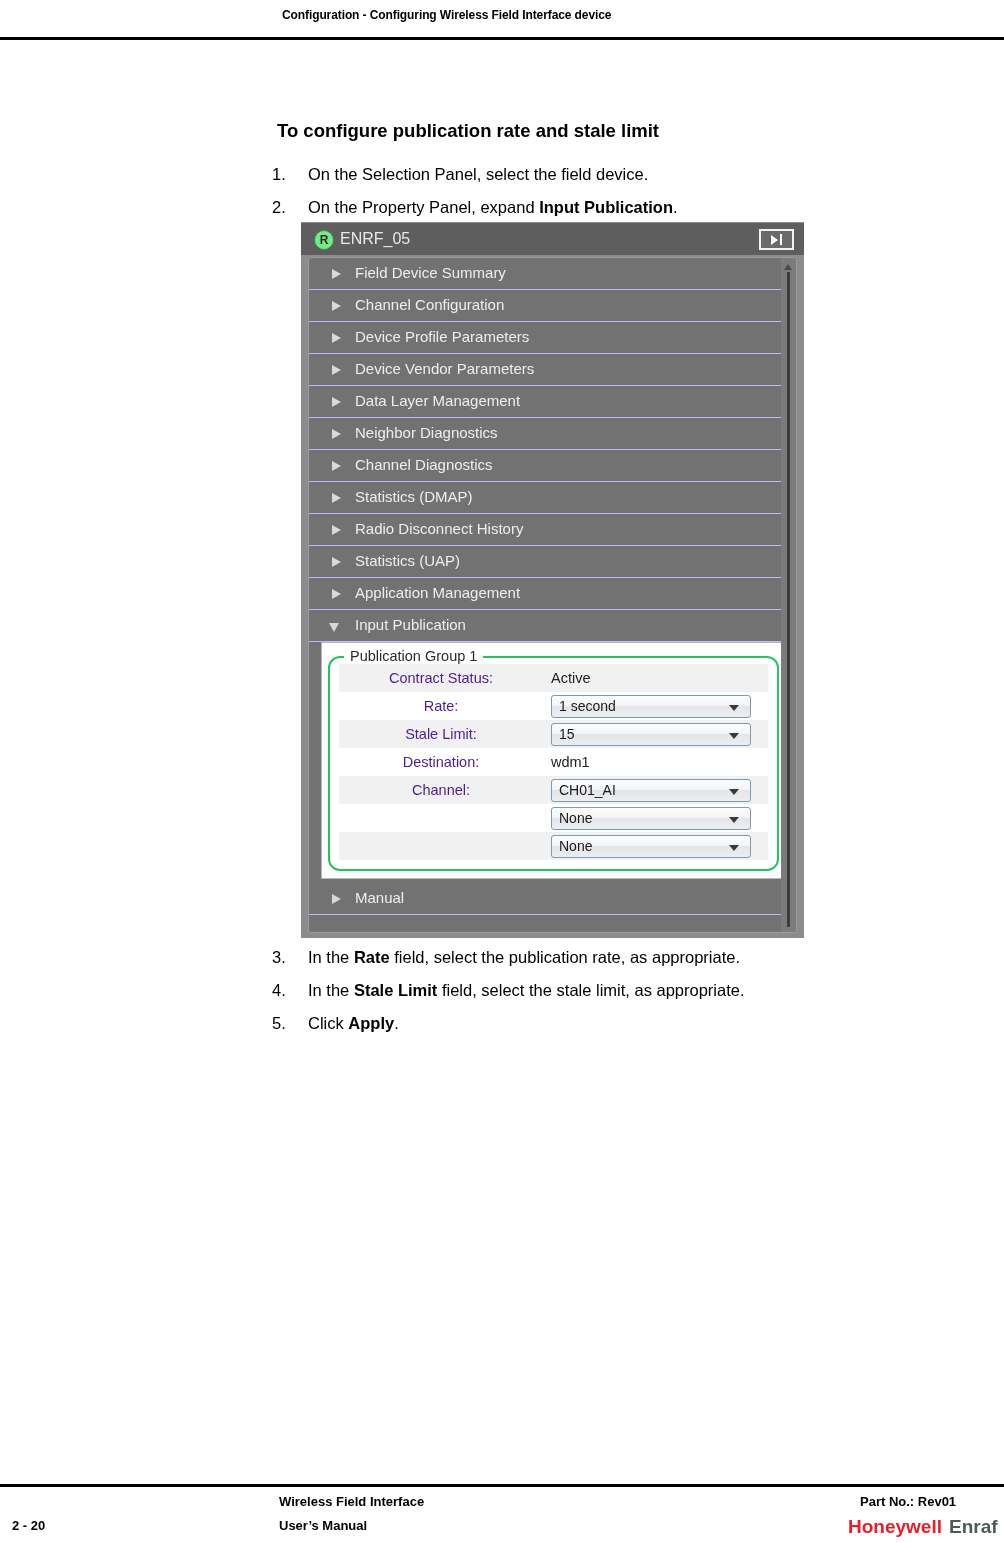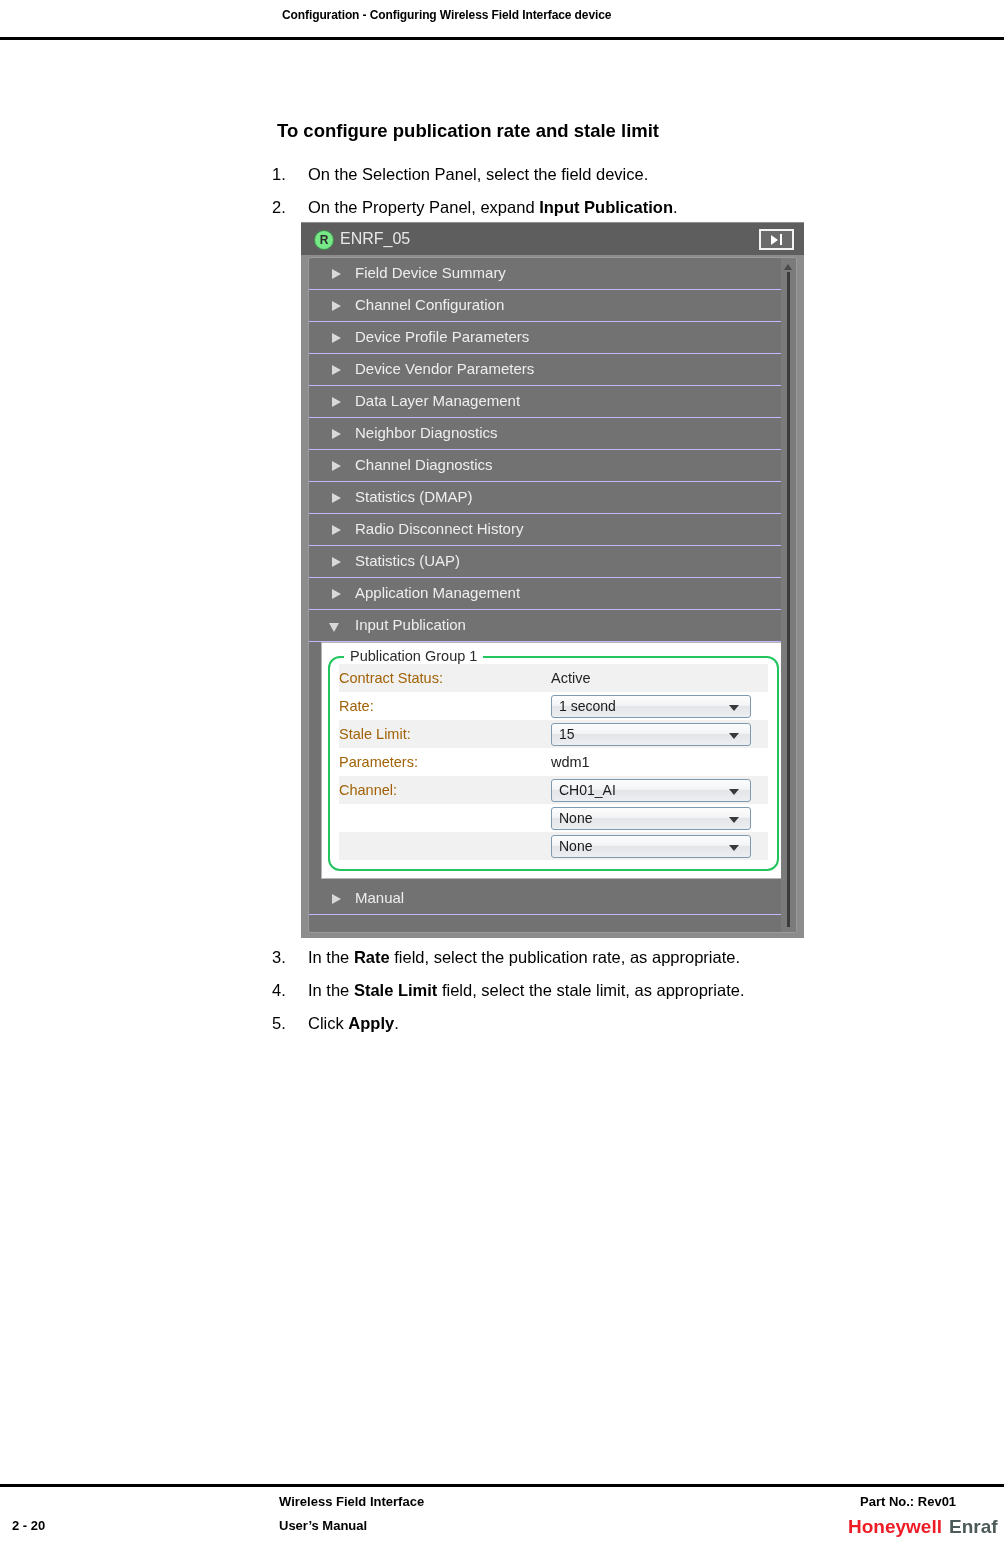--- a/index.html
+++ b/index.html
@@ -224,24 +224,24 @@
 
   .prop-row {
     display: flex;
     align-items: center;
     height: 28px;
     box-sizing: border-box;
   }
   .prop-row.zebra { background: #f1f1f1; }
   .prop-row .plabel {
     width: 212px;
-    text-align: left;
+    text-align: center;
     padding-right: 8px;
     font-size: 14.5px;
-    color: #a16207;
+    color: #4c1d95;
     box-sizing: border-box;
     white-space: nowrap;
   }
   .prop-row .pvalue-text {
     font-size: 14.5px;
     color: #222222;
     white-space: nowrap;
   }
 
   .combo {
@@ -423,21 +423,21 @@
                 </div>
               </div>
               <div class="prop-row zebra">
                 <div class="plabel">Stale Limit:</div>
                 <div class="combo">
                   <span class="ctext">15</span>
                   <span class="carrow"></span>
                 </div>
               </div>
               <div class="prop-row">
-                <div class="plabel">Parameters:</div>
+                <div class="plabel">Destination:</div>
                 <div class="pvalue-text">wdm1</div>
               </div>
               <div class="prop-row zebra">
                 <div class="plabel">Channel:</div>
                 <div class="combo">
                   <span class="ctext">CH01_AI</span>
                   <span class="carrow"></span>
                 </div>
               </div>
               <div class="prop-row">

